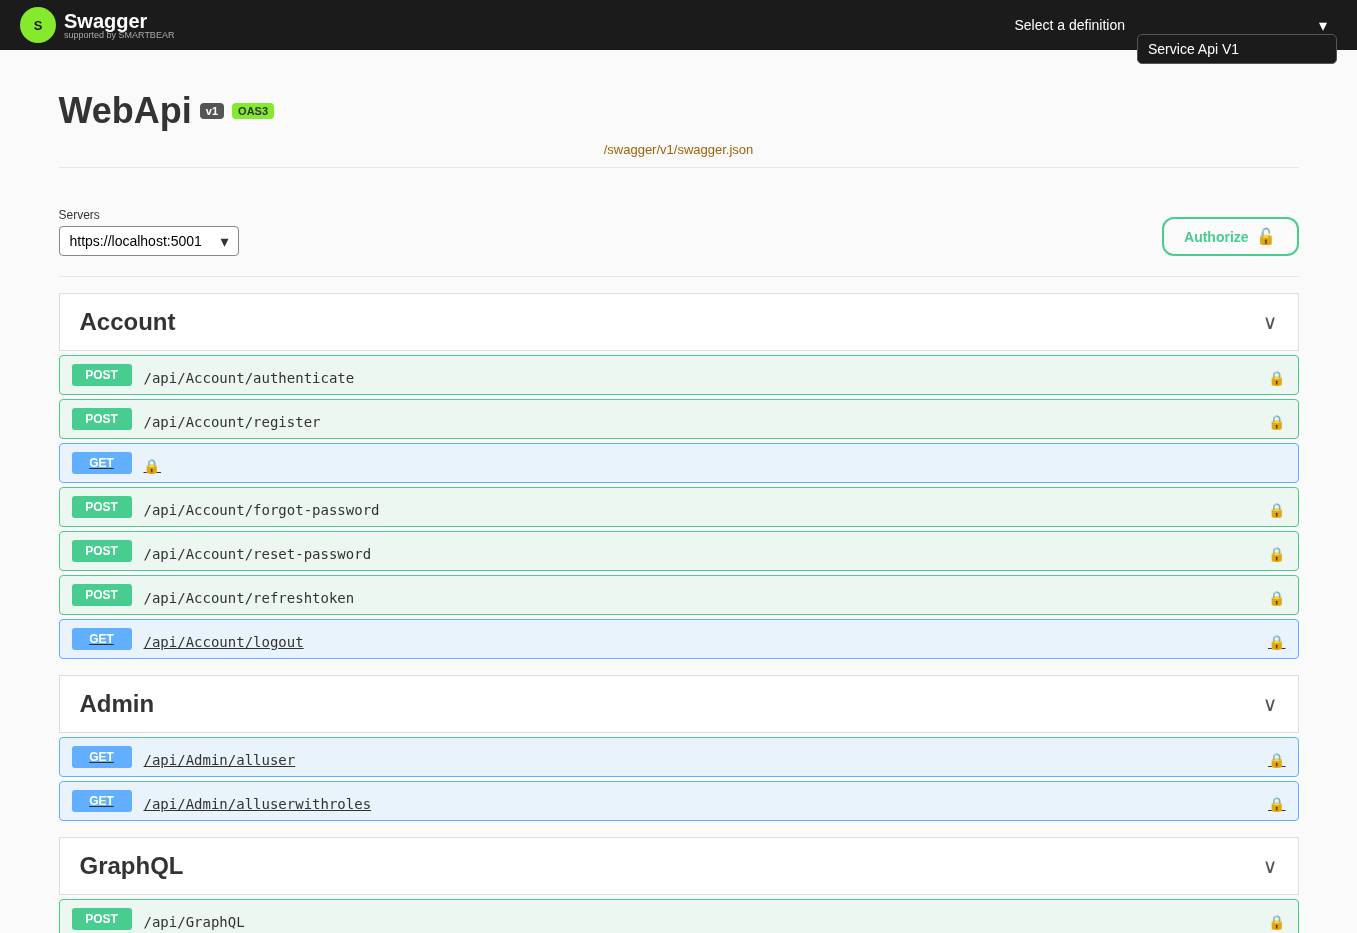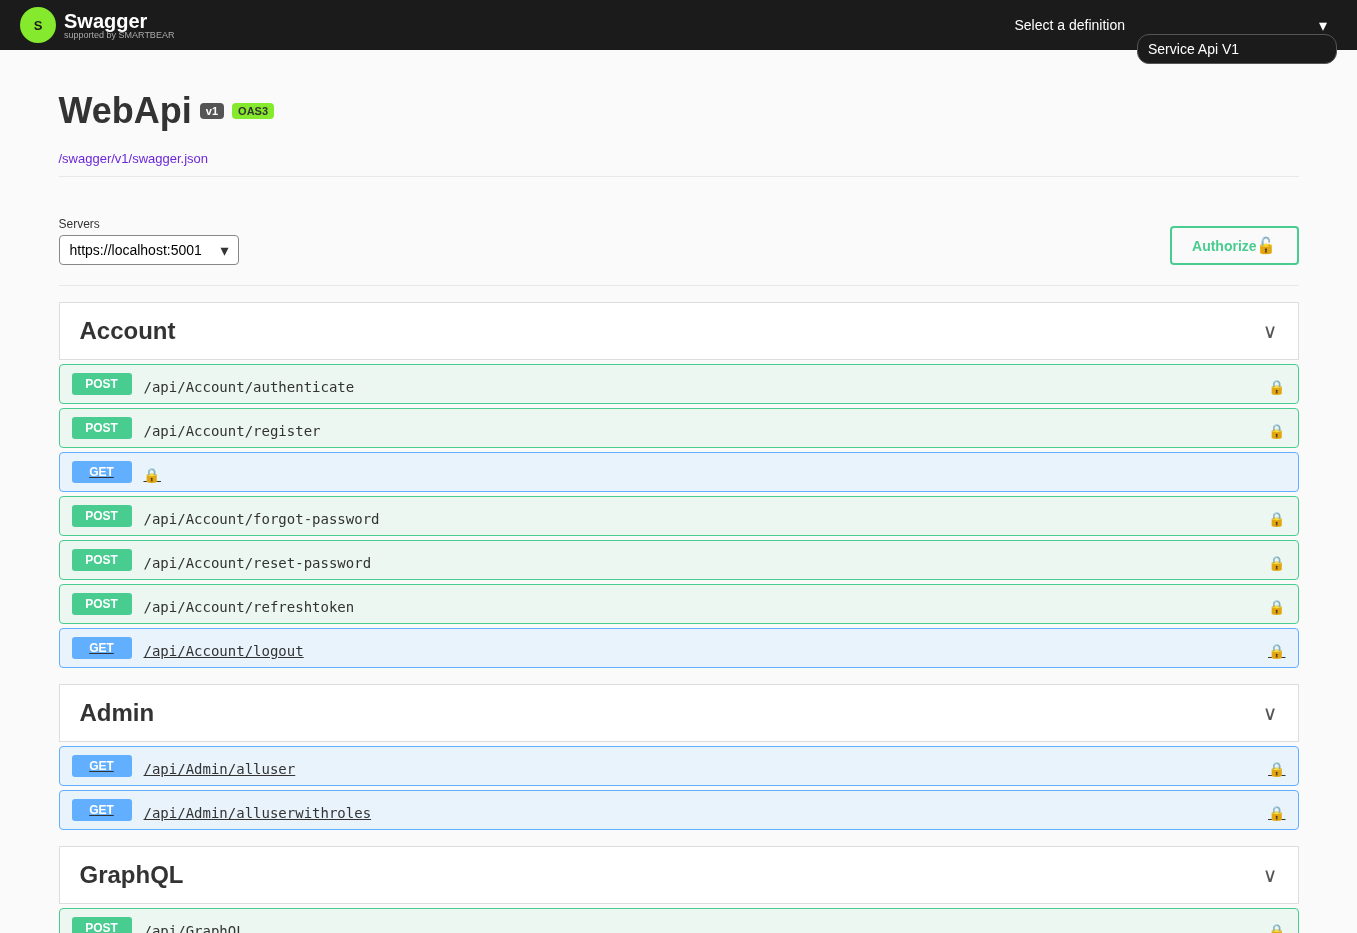--- a/index.html
+++ b/index.html
@@ -25,21 +25,21 @@
     .swagger-text { color: #fff; font-size: 20px; font-weight: bold; line-height:1; }
     .swagger-sub { color: #aaa; font-size: 9px; line-height:1; }
     .topnav-right { display: flex; align-items: center; gap: 12px; }
     .select-label { color: #fff; font-size: 14px; }
     .definition-select {
       background: #1b1b1b;
       color: #fff;
       border: 1px solid #555;
       padding: 6px 30px 6px 10px;
       font-size: 14px;
-      border-radius: 12px;
+      border-radius: 5px;
       appearance: none;
       -webkit-appearance: none;
       min-width: 200px;
       cursor: pointer;
       margin-top: 48px;
     }
     .select-wrapper { position: relative; display: inline-block; }
     .select-wrapper::after {
       content: '▾';
       position: absolute; right: 10px; top: 50%; transform: translateY(-50%);
@@ -56,21 +56,21 @@
     .badge-v1 {
       background: #555; color: #fff;
       font-size: 11px; font-weight: bold;
       padding: 2px 6px; border-radius: 4px;
     }
     .badge-oas3 {
       background: #85ea2d; color: #333;
       font-size: 11px; font-weight: bold;
       padding: 2px 6px; border-radius: 4px;
     }
-    .swagger-link { color: #6d28d9; font-size: 13px; text-decoration: none; display: block; margin-top: 19px; }
+    .swagger-link { color: #a16207; font-size: 13px; text-decoration: none; display: block; margin-top: 10px; text-align: center; }
 
     
     .servers-section {
       display: flex;
       align-items: flex-end;
       justify-content: space-between;
       padding: 20px 0 20px;
       border-bottom: 1px solid #e8e8e8;
     }
     .servers-label { font-size: 12px; color: #333; margin-bottom: 4px; }
@@ -91,24 +91,25 @@
       position: absolute; right: 10px; top: 50%; transform: translateY(-50%);
       color: #333; pointer-events: none;
     }
     .authorize-btn {
       border: 2px solid #49cc90;
       color: #49cc90;
       background: transparent;
       padding: 8px 20px;
       font-size: 14px;
       font-weight: bold;
-      border-radius: 4px;
+      border-radius: 12px;
       cursor: pointer;
       display: flex;
       align-items: center;
+      gap: 8px;
     }
     .lock-icon { font-size: 16px; }
 
     
     .api-group { margin-top: 0; }
     .group-header {
       display: flex;
       align-items: center;
       justify-content: space-between;
       padding: 14px 20px;

